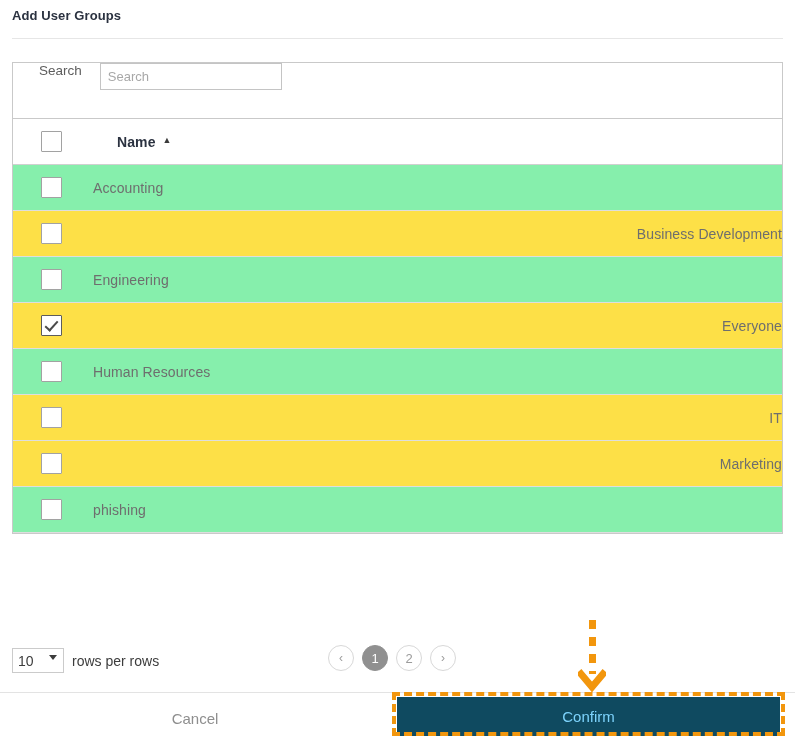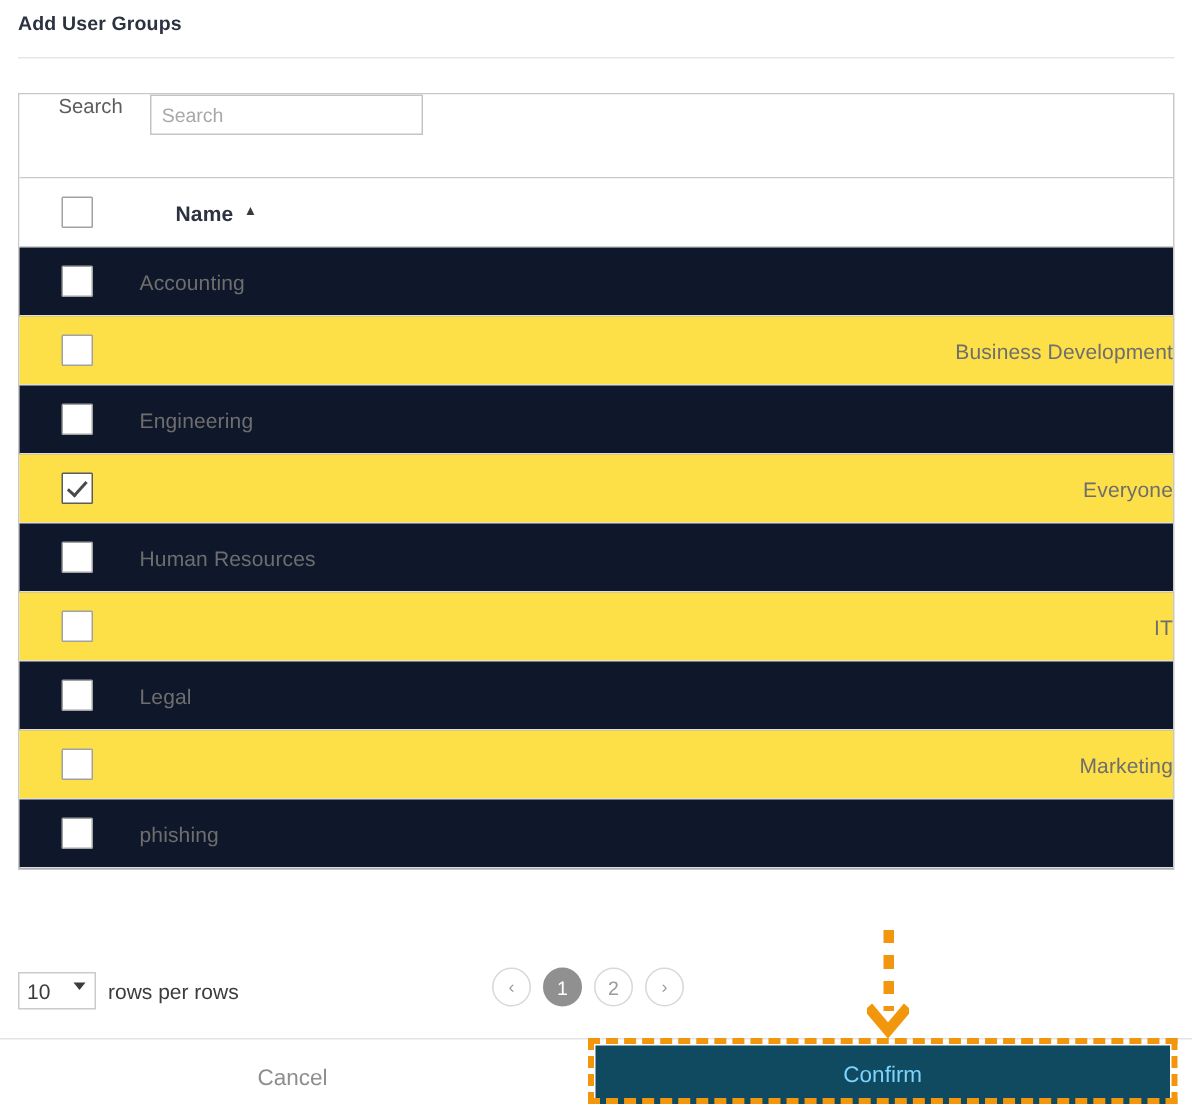--- a/index.html
+++ b/index.html
@@ -86,21 +86,21 @@
     border-bottom: 1px solid #dedede;
   }
   .grid-row.last {
     border-bottom: none;
   }
   .grid-row.header {
     background: #ffffff;
     border-bottom: 1px solid #d0d0d0;
   }
   .grid-row.odd {
-    background: #0f172a;
+    background: #86efac;
   }
   .grid-row.even {
     background: #fde047;
     justify-content: space-between;
   }
 
   .cb-cell {
     width: 80px;
     display: flex;
     justify-content: flex-start;
@@ -372,26 +372,20 @@
     <div class="name-cell">Human Resources</div>
   </div>
 
   <div class="grid-row even">
     <div class="cb-cell">
       <div class="checkbox"></div>
     </div>
     <div class="name-cell">IT</div>
   </div>
 
-  <div class="grid-row odd">
-    <div class="cb-cell">
-      <div class="checkbox"></div>
-    </div>
-    <div class="name-cell">Legal</div>
-  </div>
 
   <div class="grid-row even">
     <div class="cb-cell">
       <div class="checkbox"></div>
     </div>
     <div class="name-cell">Marketing</div>
   </div>
 
   <div class="grid-row odd">
     <div class="cb-cell">

